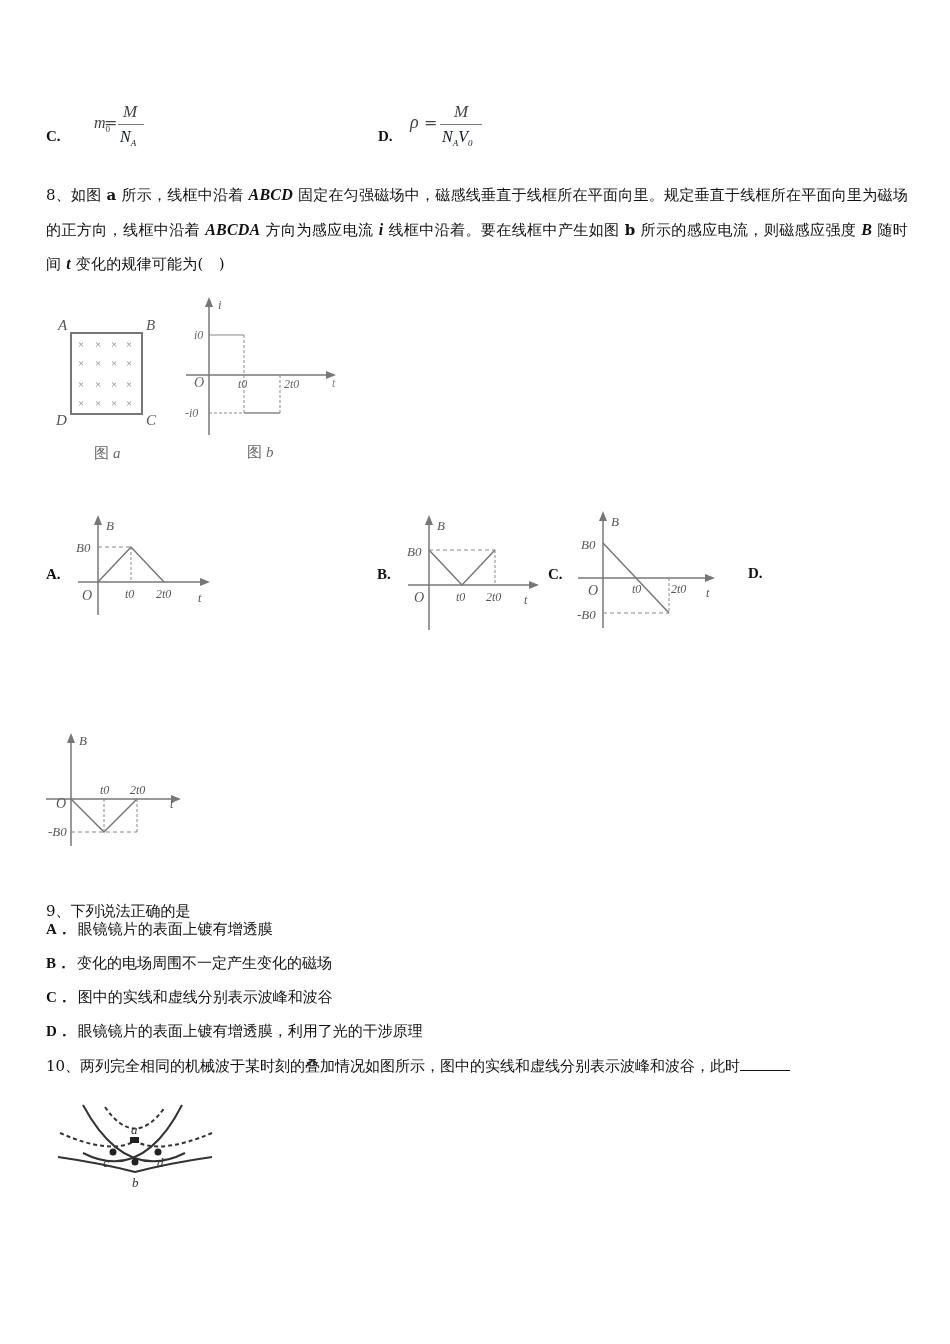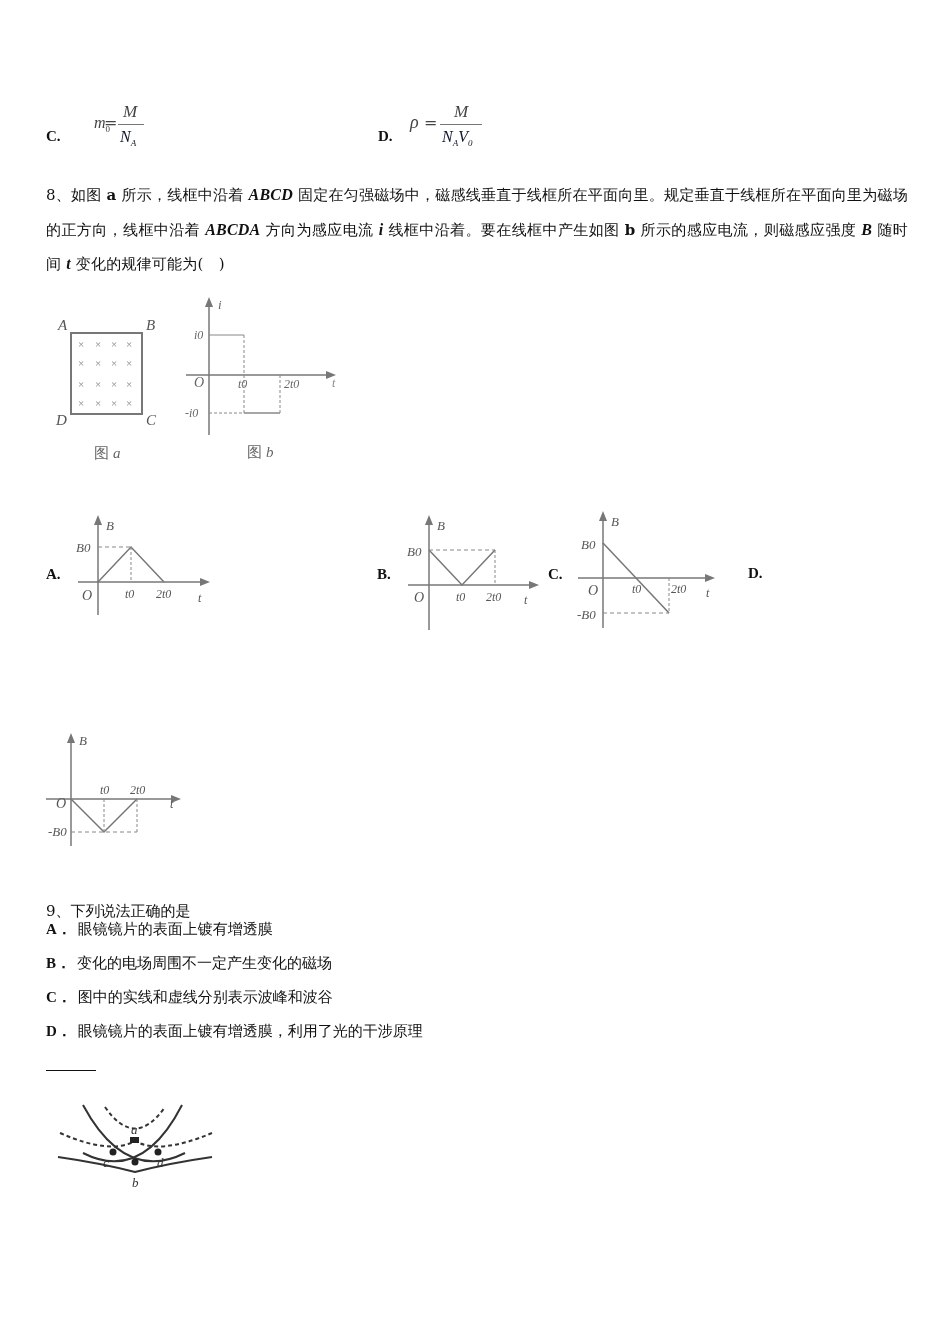--- a/index.html
+++ b/index.html
@@ -188,21 +188,21 @@
   <span class="lab">B．</span><span>变化的电场周围不一定产生变化的磁场</span>
 </div>
 <div class="line" style="top:988px;">
   <span class="lab">C．</span><span>图中的实线和虚线分别表示波峰和波谷</span>
 </div>
 <div class="line" style="top:1022px;">
   <span class="lab">D．</span><span>眼镜镜片的表面上镀有增透膜，利用了光的干涉原理</span>
 </div>
 
 <div class="line" style="top:1056px;">
-  <span class="blank"></span>
+  <span>10、两列完全相同的机械波于某时刻的叠加情况如图所示，图中的实线和虚线分别表示波峰和波谷，此时</span><span class="blank"></span>
 </div>
 
 <svg class="fig" style="left:50px; top:1095px;" width="170" height="100" viewBox="0 0 170 100">
 
   <path d="M 33 10 Q 75 88 135 58 " fill="none" stroke="#333" stroke-width="2"></path>
   <path d="M 132 10 Q 92 88 33 58" fill="none" stroke="#333" stroke-width="2"></path>
   <path d="M 8 62 Q 50 68 85 77 Q 120 68 162 62" fill="none" stroke="#333" stroke-width="2"></path>
 
   <path d="M 55 12 Q 85 55 115 12" fill="none" stroke="#333" stroke-width="2" stroke-dasharray="4,3"></path>
   <path d="M 10 38 Q 60 60 85 46 Q 110 60 162 38" fill="none" stroke="#333" stroke-width="2" stroke-dasharray="4,3"></path>

